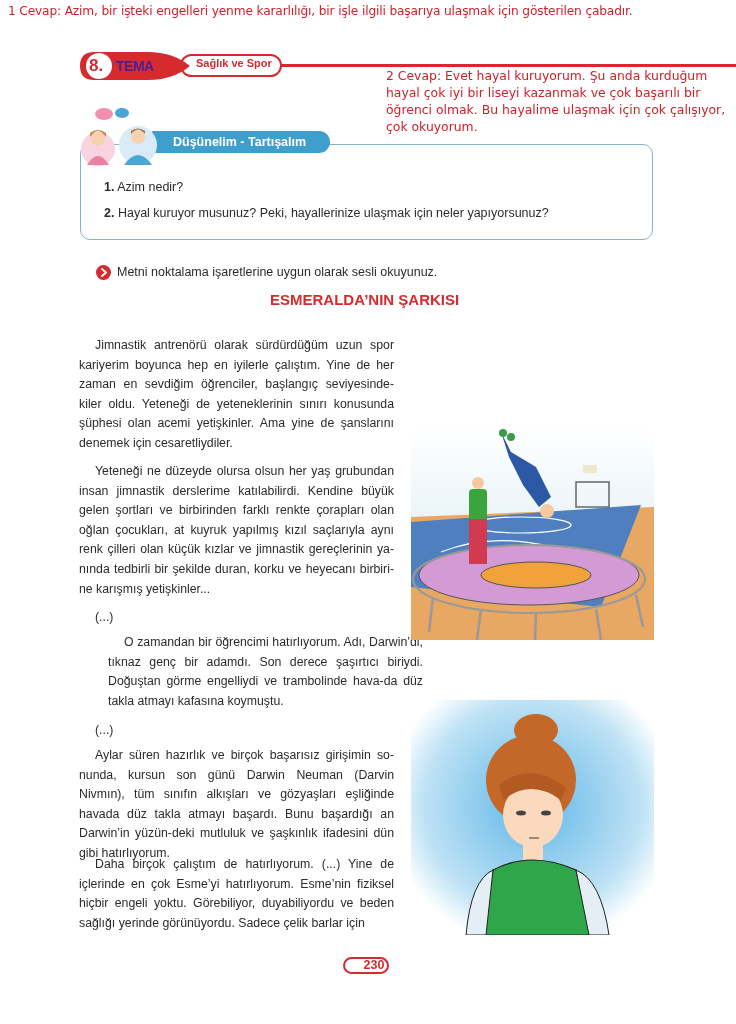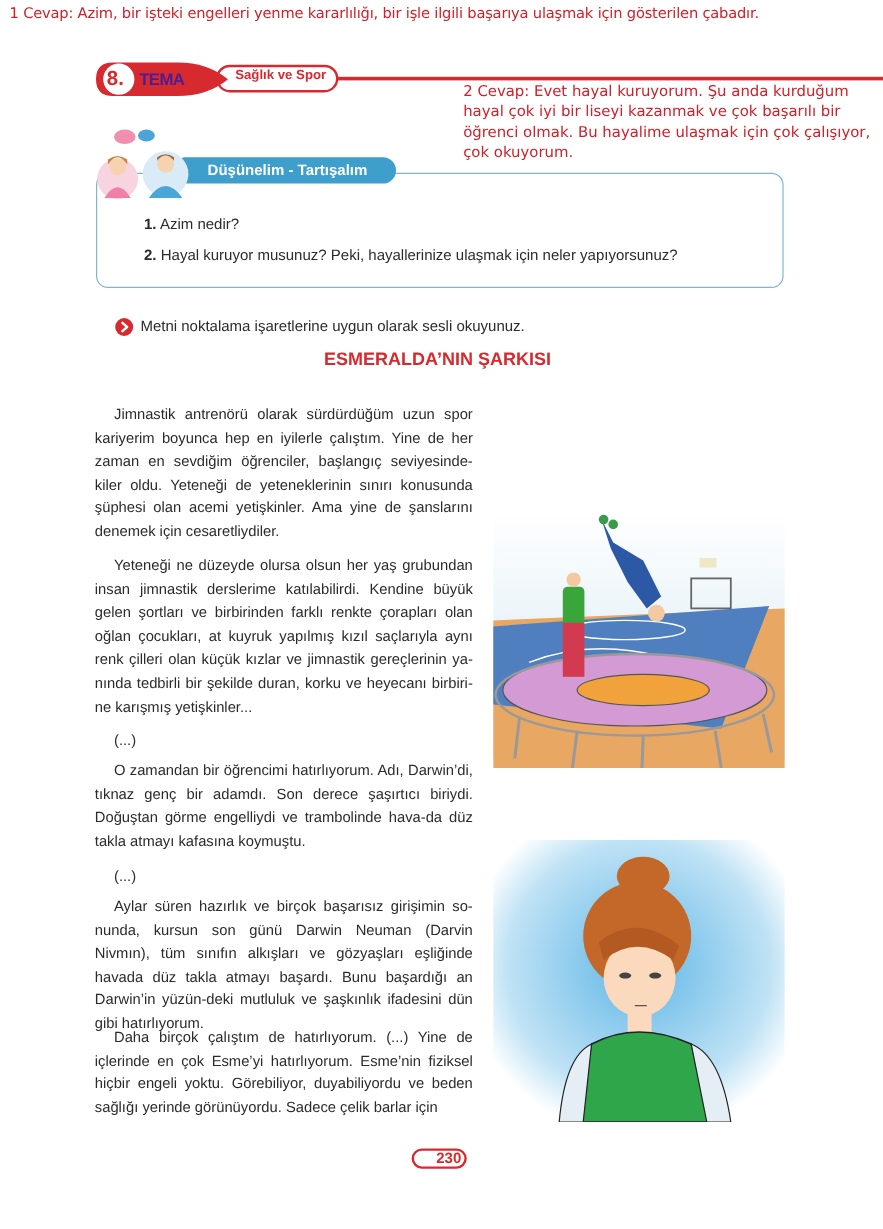--- a/index.html
+++ b/index.html
@@ -14,31 +14,31 @@
   .theme-title { position:absolute; left:190px; top:57px; font-weight:bold; font-size:11px; color:#d62a2f; white-space:nowrap; }
   .theme-badge { position:absolute; left:78px; top:50px; width:118px; height:32px; }
   .theme-num { position:absolute; left:89px; top:56px; font-weight:bold; font-size:17px; color:#d62a2f; }
   .theme-word { position:absolute; left:116px; top:58px; font-weight:bold; font-size:14px; color:#4c1d95; letter-spacing:-0.5px; }
 
   
   .disc-box { position:absolute; left:80px; top:144px; width:573px; height:96px; border:1.5px solid #7fb6c9; border-radius:10px; box-sizing:border-box; }
   .disc-tab { position:absolute; left:150px; top:131px; width:180px; height:22px; background:#3f9fcc; border-radius:4px 11px 11px 4px; }
   .disc-tab-label { position:absolute; left:173px; top:135px; color:#fff; font-weight:bold; font-size:12.5px; white-space:nowrap; }
   .disc-icons { position:absolute; left:80px; top:105px; width:80px; height:62px; }
-  .q { position:absolute; left:104px; font-size:12.5px; color:#2b2b2b; white-space:nowrap;margin-left:16px; }
+  .q { position:absolute; left:104px; font-size:12.5px; color:#2b2b2b; white-space:nowrap; }
   .q b { font-weight:bold; }
   #q1 { top:180px; } #q2 { top:206px;text-align:center; }
   .instr-icon { position:absolute; left:96px; top:265px; width:15px; height:15px; border-radius:50%; background:#d62a2f; }
   .instr-text { position:absolute; left:117px; top:265px; font-size:12.5px; white-space:nowrap; }
 
   .story-title { position:absolute; left:270px; top:291px; font-weight:bold; font-size:15px; color:#d62a2f; white-space:nowrap; }
 
   .story { position:absolute; left:79px; width:315px; font-size:12.3px; line-height:19.6px; text-align:justify; color:#2b2b2b; }
   .story p { margin:0; text-indent:16px; }
-  #p1 { top:336px; } #p2 { top:462px; } #p3 { top:608px; } #p4 { top:633px; } #p5 { top:721px; } #p6 { top:746px; } #p7 { top:855px; }
+  #p1 { top:336px; } #p2 { top:462px; } #p3 { top:608px; } #p4 { top:633px;margin-left:29px; } #p5 { top:721px; } #p6 { top:746px; } #p7 { top:855px; }
 
   .pic1 { position:absolute; left:411px; top:427px; width:243px; height:213px; }
   .pic2 { position:absolute; left:411px; top:700px; width:243px; height:235px; }
 
   .page-num-box { position:absolute; left:343px; top:957px; width:46px; height:17px; border:2px solid #d62a2f; border-radius:9px; box-sizing:border-box; }
   .page-num { position:absolute; left:343px; top:958px; width:62px; text-align:center; font-weight:bold; font-size:12.5px; color:#d62a2f; }
 </style>
 </head>
 <body>
 

